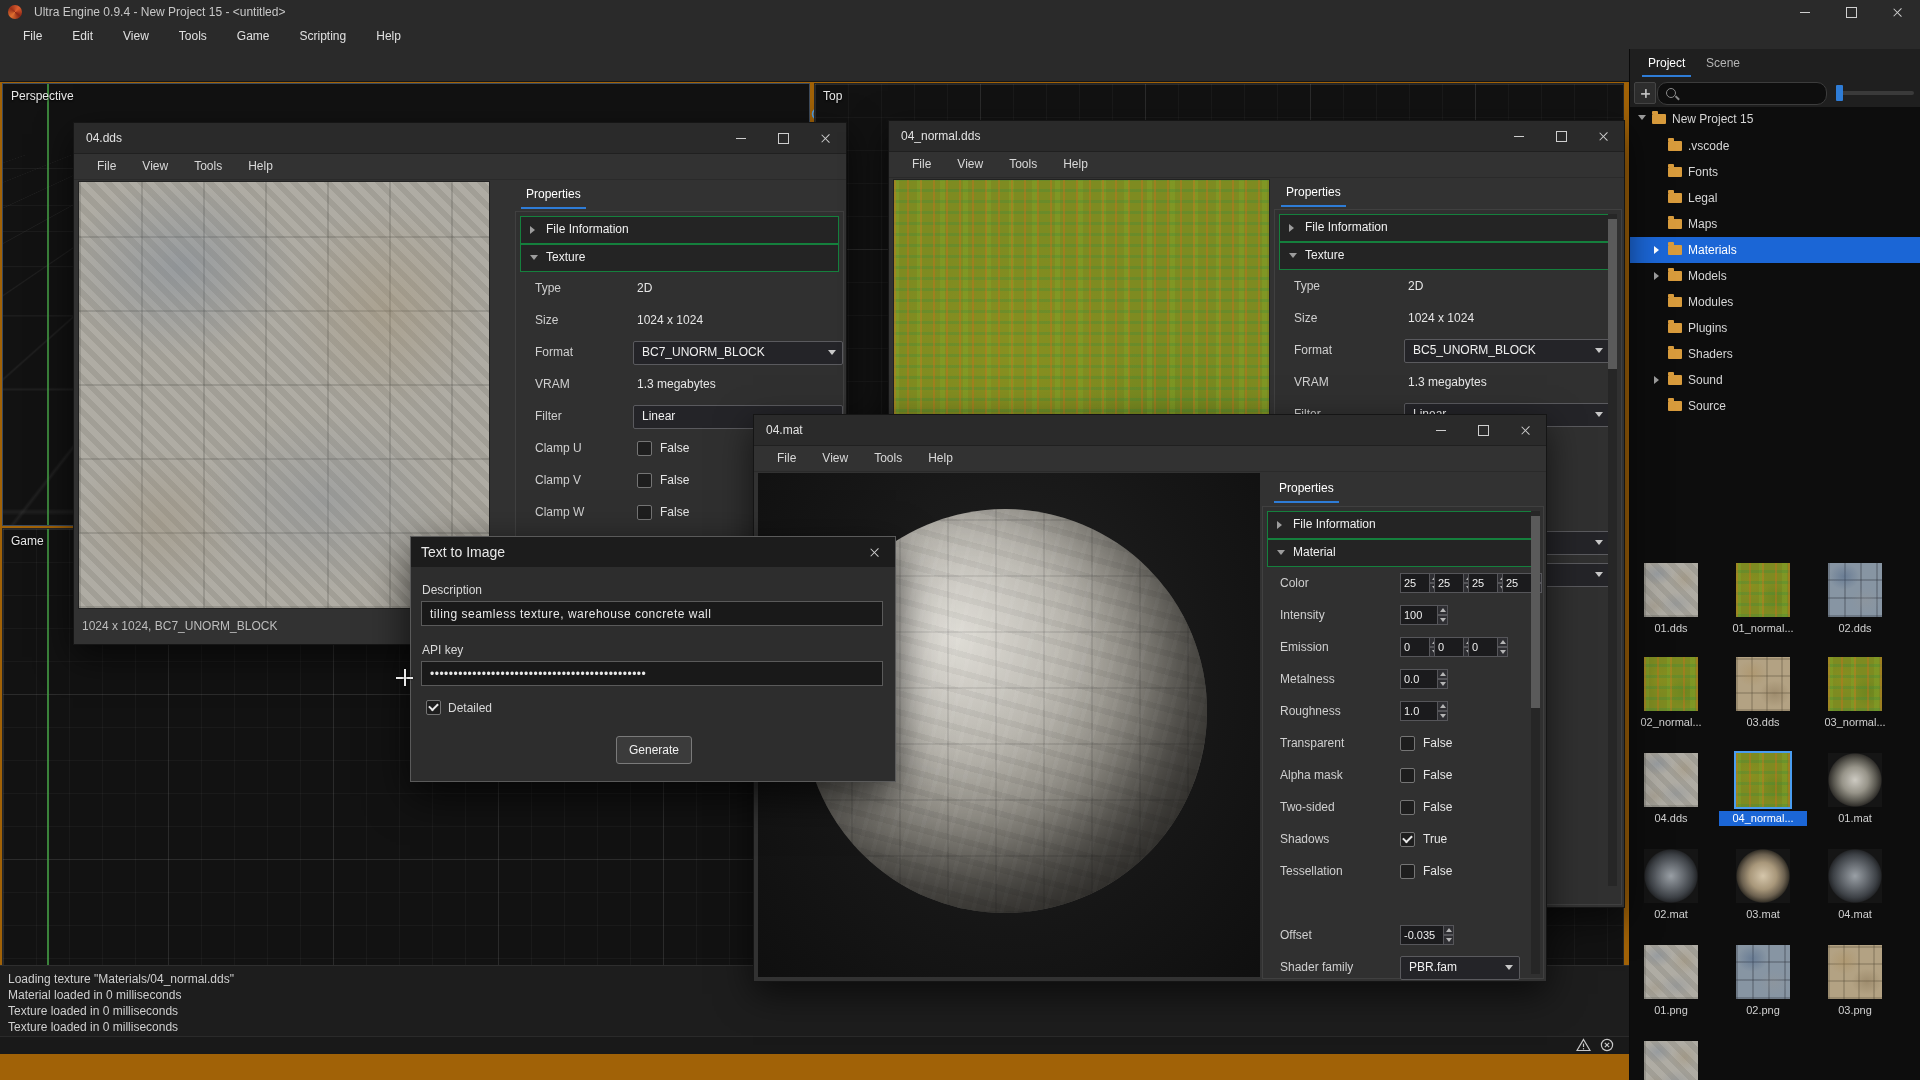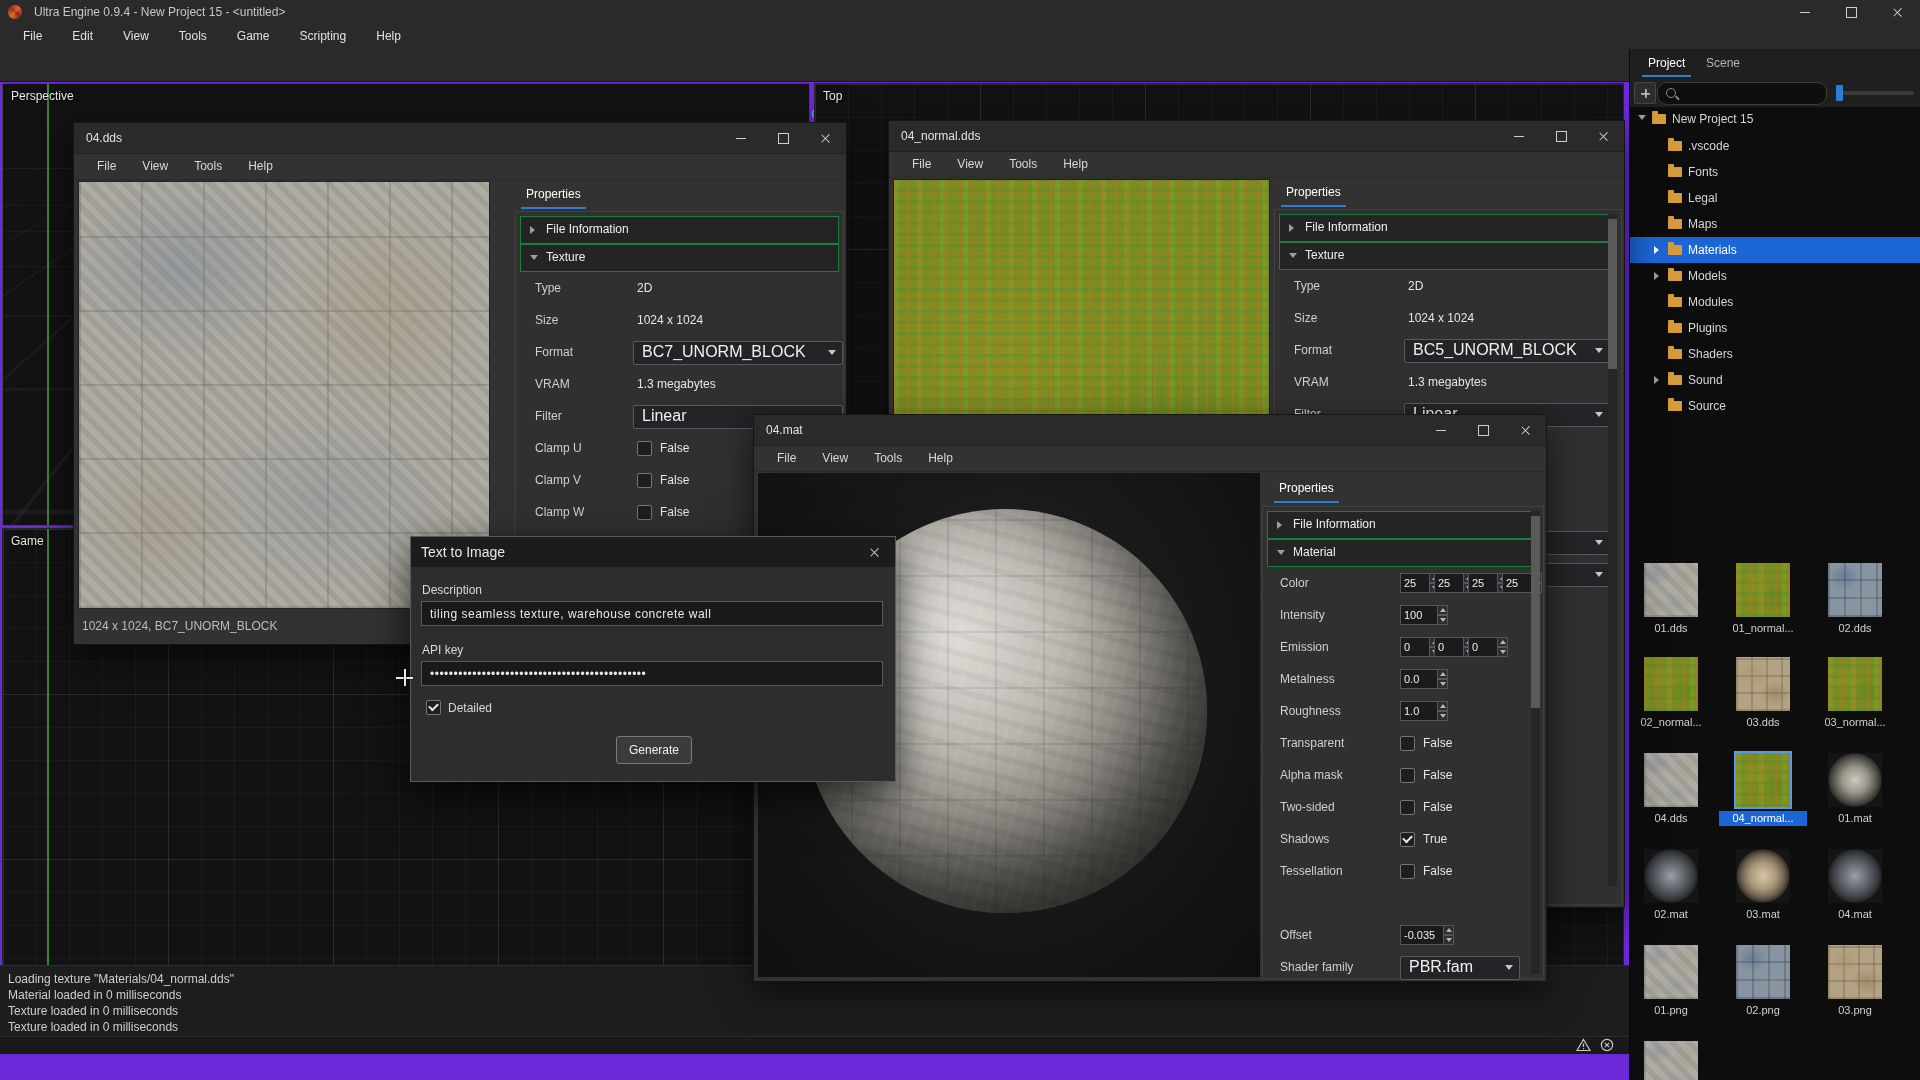--- a/index.html
+++ b/index.html
@@ -1,16 +1,16 @@
 <!DOCTYPE html>
 <html><head>
 <meta charset="utf-8">
 <style>
   html,body{margin:0;padding:0;background:#000;}
-  #root{position:relative;width:1920px;height:1080px;overflow:hidden;background:#6d28d9;
+  #root{position:relative;width:1920px;height:1080px;overflow:hidden;background:#a16207;
         font-family:"Liberation Sans","DejaVu Sans",sans-serif;font-size:12px;color:#ddd;}
   
   .titlebar{position:absolute;left:0;top:0;width:1920px;height:24px;background:#2a2a2a;border-bottom:1px solid #1f1f1f;}
   .logo{position:absolute;left:8px;top:5px;width:14px;height:14px;border-radius:50%;
         background:conic-gradient(from 40deg,#e06030,#8a2414,#e07030,#9a3018,#e06030);}
   .apptitle{position:absolute;left:34px;top:0;line-height:24px;color:#c8c8c8;font-size:12px;}
   .capbtn{position:absolute;top:0;width:46px;height:24px;display:flex;align-items:center;justify-content:center;}
   .ic-min{width:10px;height:1px;background:#cfcfcf;}
   .ic-max{width:9px;height:9px;border:1px solid #cfcfcf;}
   .ic-x{position:relative;width:11px;height:11px;}
@@ -123,21 +123,21 @@
   .wmenu .mi{padding:0 13px;line-height:26px;color:#d8d8d8;}
   .ptab{position:absolute;height:22px;line-height:18px;color:#fff;font-size:12px;padding:0 5px;border-bottom:2px solid #2e7cd6;}
   .pbody{position:absolute;background:#303030;border:1px solid #404040;}
   .sect{position:absolute;left:4px;right:4px;height:26px;background:#242424;border:1px solid #15803d;}
   .sect .sarrow{position:absolute;left:9px;top:9px;}
   .sect .slabel{position:absolute;left:25px;line-height:25px;font-size:12px;color:#f0f0f0;}
   .prow{position:absolute;left:4px;right:4px;height:32px;}
   .plabel{position:absolute;font-size:12px;color:#cfcfcf;line-height:32px;}
   .pvalue{position:absolute;font-size:12px;color:#e6e6e6;line-height:32px;}
   .combo{position:absolute;height:22px;top:5px;background:#242428;border:1px solid #5a5a5e;border-radius:2px;}
-  .combo .ct{position:absolute;left:8px;right:18px;top:0;line-height:20px;font-size:16px;color:#f0f0f0;white-space:nowrap;overflow:hidden;}
+  .combo .ct{position:absolute;left:8px;right:18px;top:0;line-height:20px;font-size:12px;color:#f0f0f0;white-space:nowrap;overflow:hidden;}
   .combo .ca{position:absolute;right:6px;top:8px;border-left:4px solid transparent;border-right:4px solid transparent;border-top:5px solid #c8c8c8;}
   .chk{position:absolute;top:9px;width:13px;height:13px;background:#1e1e1e;border:1px solid #757575;border-radius:2px;}
   .chk.on::after{content:"";position:absolute;left:2px;top:2px;width:7px;height:4px;border-left:2px solid #eaeaea;border-bottom:2px solid #eaeaea;transform:rotate(-45deg);}
   .spin{position:absolute;top:6px;height:20px;display:flex;}
   .spin-val{background:#1b1b1d;border:1px solid #56565a;border-right:none;color:#eee;font-size:11px;line-height:18px;padding:0 3px;overflow:hidden;white-space:nowrap;}
   .spin-btns{width:11px;display:flex;flex-direction:column;}
   .spin-btns span{flex:1;background:#2e2e32;border:1px solid #56565a;display:flex;align-items:center;justify-content:center;}
   .su::after{content:"";border-left:3px solid transparent;border-right:3px solid transparent;border-bottom:4px solid #b5b5b5;}
   .sd::after{content:"";border-left:3px solid transparent;border-right:3px solid transparent;border-top:4px solid #b5b5b5;}
   .scroll-track{position:absolute;width:9px;background:#262626;}

